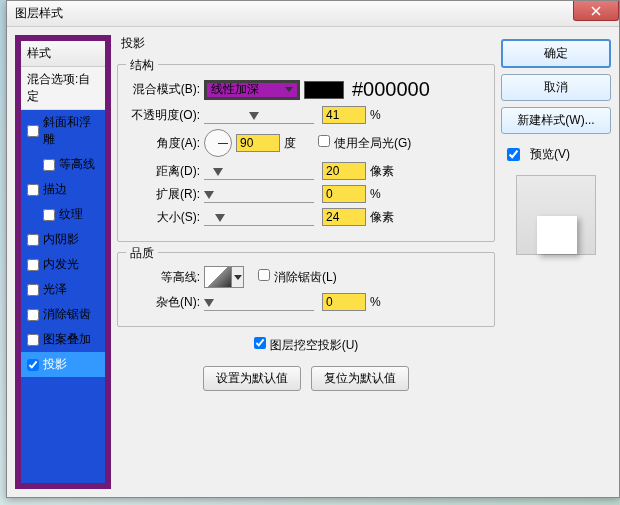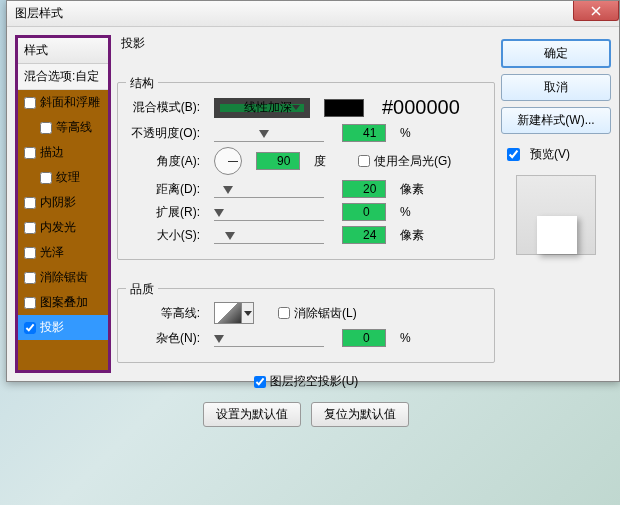--- a/index.html
+++ b/index.html
@@ -1,45 +1,45 @@
 <!DOCTYPE html>
 <html><head>
 <meta charset="utf-8">
 <style>
 *{box-sizing:border-box;margin:0;padding:0;font-family:"Microsoft YaHei","SimSun",sans-serif;font-size:12px}
 body{background:linear-gradient(135deg,#b8d4e0 0%,#d8e8e8 50%,#c0d8d0 100%);width:620px;height:505px;overflow:hidden}
-.window{position:absolute;top:0;left:6px;width:614px;height:382px;background:#f0f0f0;border:1px solid #888;box-shadow:0 2px 8px rgba(0,0,0,0.3)}
+.window{position:absolute;top:0;left:6px;width:614px;height:498px;background:#f0f0f0;border:1px solid #888;box-shadow:0 2px 8px rgba(0,0,0,0.3)}
 .titlebar{height:26px;background:linear-gradient(#fafafa,#e8e8e8);border-bottom:1px solid #ccc;display:flex;align-items:center;padding-left:8px;position:relative}
 .close-btn{position:absolute;right:0;top:0;width:46px;height:20px;background:linear-gradient(#e37b78,#c85250);border:1px solid #a03030;border-top:none;border-radius:0 0 3px 3px;color:#fff;display:flex;align-items:center;justify-content:center;cursor:pointer}
 .close-btn svg{width:10px;height:10px}
 .body{display:flex;padding:8px;gap:6px;height:calc(100% - 26px)}
-.left-panel{width:96px;border:3px solid #701a75;background:#a16207}
+.left-panel{width:96px;border:6px solid #701a75;background:#1d4ed8}
 .left-header{background:linear-gradient(#f8f8f8,#e8e8e8);padding:4px 6px;border-bottom:1px solid #ccc}
 .left-sub{background:#f4f4f4;padding:4px 6px;border-bottom:1px solid #ddd}
 .style-item{padding:4px 6px;display:flex;align-items:center;gap:4px;cursor:pointer}
 .style-item.indent{padding-left:22px}
 .style-item.selected{background:#3399ff;color:#fff}
 .style-item input[type=checkbox]{width:12px;height:12px}
 .center-panel{flex:1;display:flex;flex-direction:column;gap:6px}
 .panel-title{font-size:12px;margin-bottom:2px;margin-left:4px}
-.fieldset{border:1px solid #bbb;border-radius:2px;padding:8px 10px 10px;position:relative;margin-top:22px}
+.fieldset{border:1px solid #bbb;border-radius:2px;padding:8px 10px 10px;position:relative;margin-top:4px}
 .fieldset-label{position:absolute;top:-8px;left:8px;background:#f0f0f0;padding:0 4px}
-.row{display:flex;align-items:center;margin:5px 0;gap:14px}
+.row{display:flex;align-items:center;margin:5px 0;gap:4px}
 .row-label{width:72px;text-align:right}
-.select{border:6px solid #404040;background:#15803d;height:20px;width:96px;padding:0 4px;display:flex;align-items:center;justify-content:flex-end}
+.select{border:3px solid #404040;background:#a21caf;height:20px;width:96px;padding:0 4px;display:flex;align-items:center;justify-content:space-between}
 .dropdown-arrow{width:0;height:0;border-left:4px solid transparent;border-right:4px solid transparent;border-top:5px solid #333}
 .color-swatch{width:40px;height:18px;border:1px solid #555;background:#000}
 .hexval{font-size:20px;margin-left:4px}
 .slider{width:110px;height:18px;position:relative;border-bottom:1px solid #999;margin-right:4px}
 .slider-thumb{position:absolute;top:6px;width:0;height:0;border-left:5px solid transparent;border-right:5px solid transparent;border-top:8px solid #555}
-.numbox{width:44px;height:18px;border:1px solid #888;background:#22c55e;padding:0 20px;display:flex;align-items:center}
+.numbox{width:44px;height:18px;border:1px solid #888;background:#fde047;padding:0 3px;display:flex;align-items:center}
 .unit{width:30px}
 .angle-dial{width:28px;height:28px;border:1px solid #888;border-radius:50%;background:#fafafa;position:relative}
 .angle-dial::after{content:"";position:absolute;width:10px;height:1px;background:#333;top:50%;left:50%;transform-origin:left}
-.chk{display:flex;align-items:center;gap:4px}
+.chk{display:flex;gap:4px}
 .chk input{width:12px;height:12px}
 .contour{width:28px;height:22px;border:1px solid #888;background:linear-gradient(135deg,#fff 0%,#fff 48%,#888 50%,#333 100%)}
 .contour-dd{width:12px;height:22px;border:1px solid #888;border-left:none;background:#eee;display:flex;align-items:center;justify-content:center}
 .btn{border:1px solid #999;background:linear-gradient(#fafafa,#e4e4e4);padding:3px 12px;border-radius:3px;cursor:pointer}
 .btn-row{display:flex;gap:10px;justify-content:center;margin-top:6px}
 .right-panel{width:110px;display:flex;flex-direction:column;gap:6px;padding-top:4px}
 .rbtn{border:1px solid #8fa8c0;background:linear-gradient(#f4faff,#dceeff);padding:4px 12px;text-align:center;border-radius:3px;cursor:pointer}
 .rbtn.primary{border:2px solid #4a90d9;font-weight:500}
 .preview-chk{display:flex;align-items:center;gap:10px;margin-top:6px;margin-left:6px}
 .preview-box{width:80px;height:80px;background:linear-gradient(#eaeaea,#dadada);border:1px solid #bbb;margin:6px auto;position:relative}

